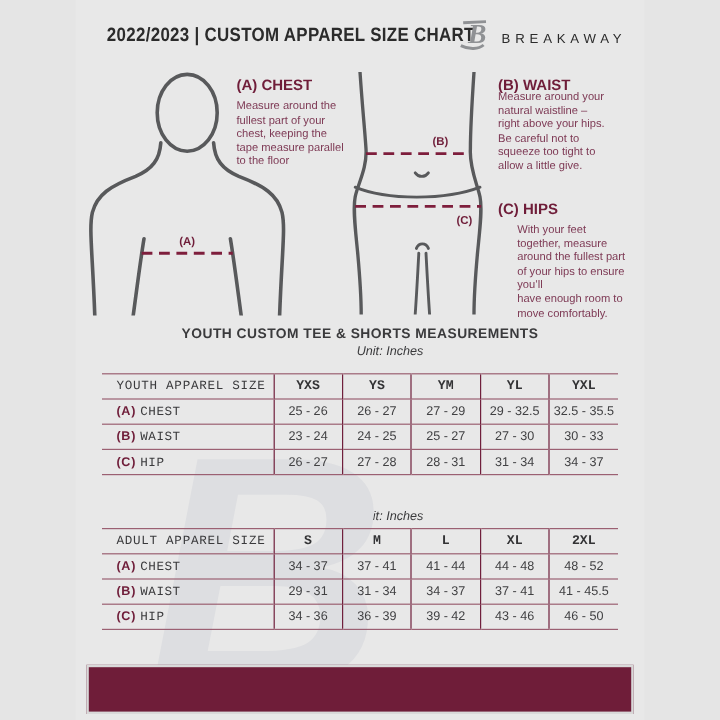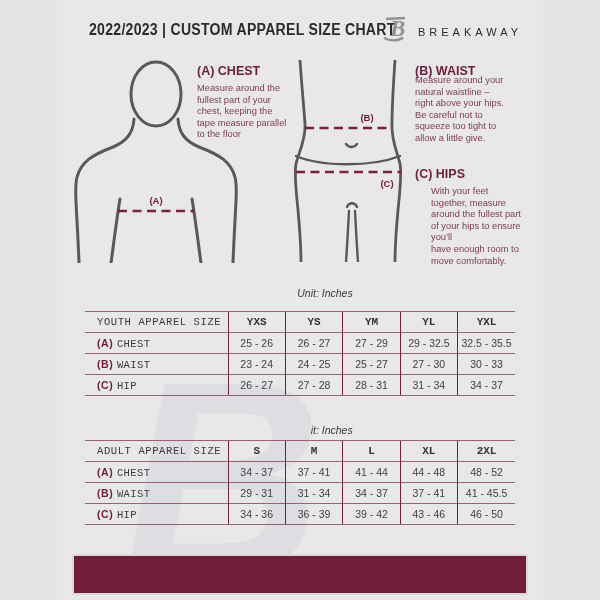--- a/index.html
+++ b/index.html
@@ -119,20 +119,21 @@
     <div class="guide-b" style="left:352px;top:186px;width:112px;margin-left:16px;">With your feet
 together, measure
 around the fullest part
 of your hips to ensure
 you’ll
 have enough room to
 move comfortably.</div>
 
     <div class="wmark">B</div>
 
+    <div class="sec-title" style="top:273px;">YOUTH CUSTOM TEE &amp; SHORTS MEASUREMENTS</div>
     <div class="sec-unit" style="top:287px;">Unit: Inches</div>
 
     <table class="size" style="top:311px;">
       <colgroup>
           <col style="width:143px">
           <col>
           <col>
           <col>
           <col>
           <col>

